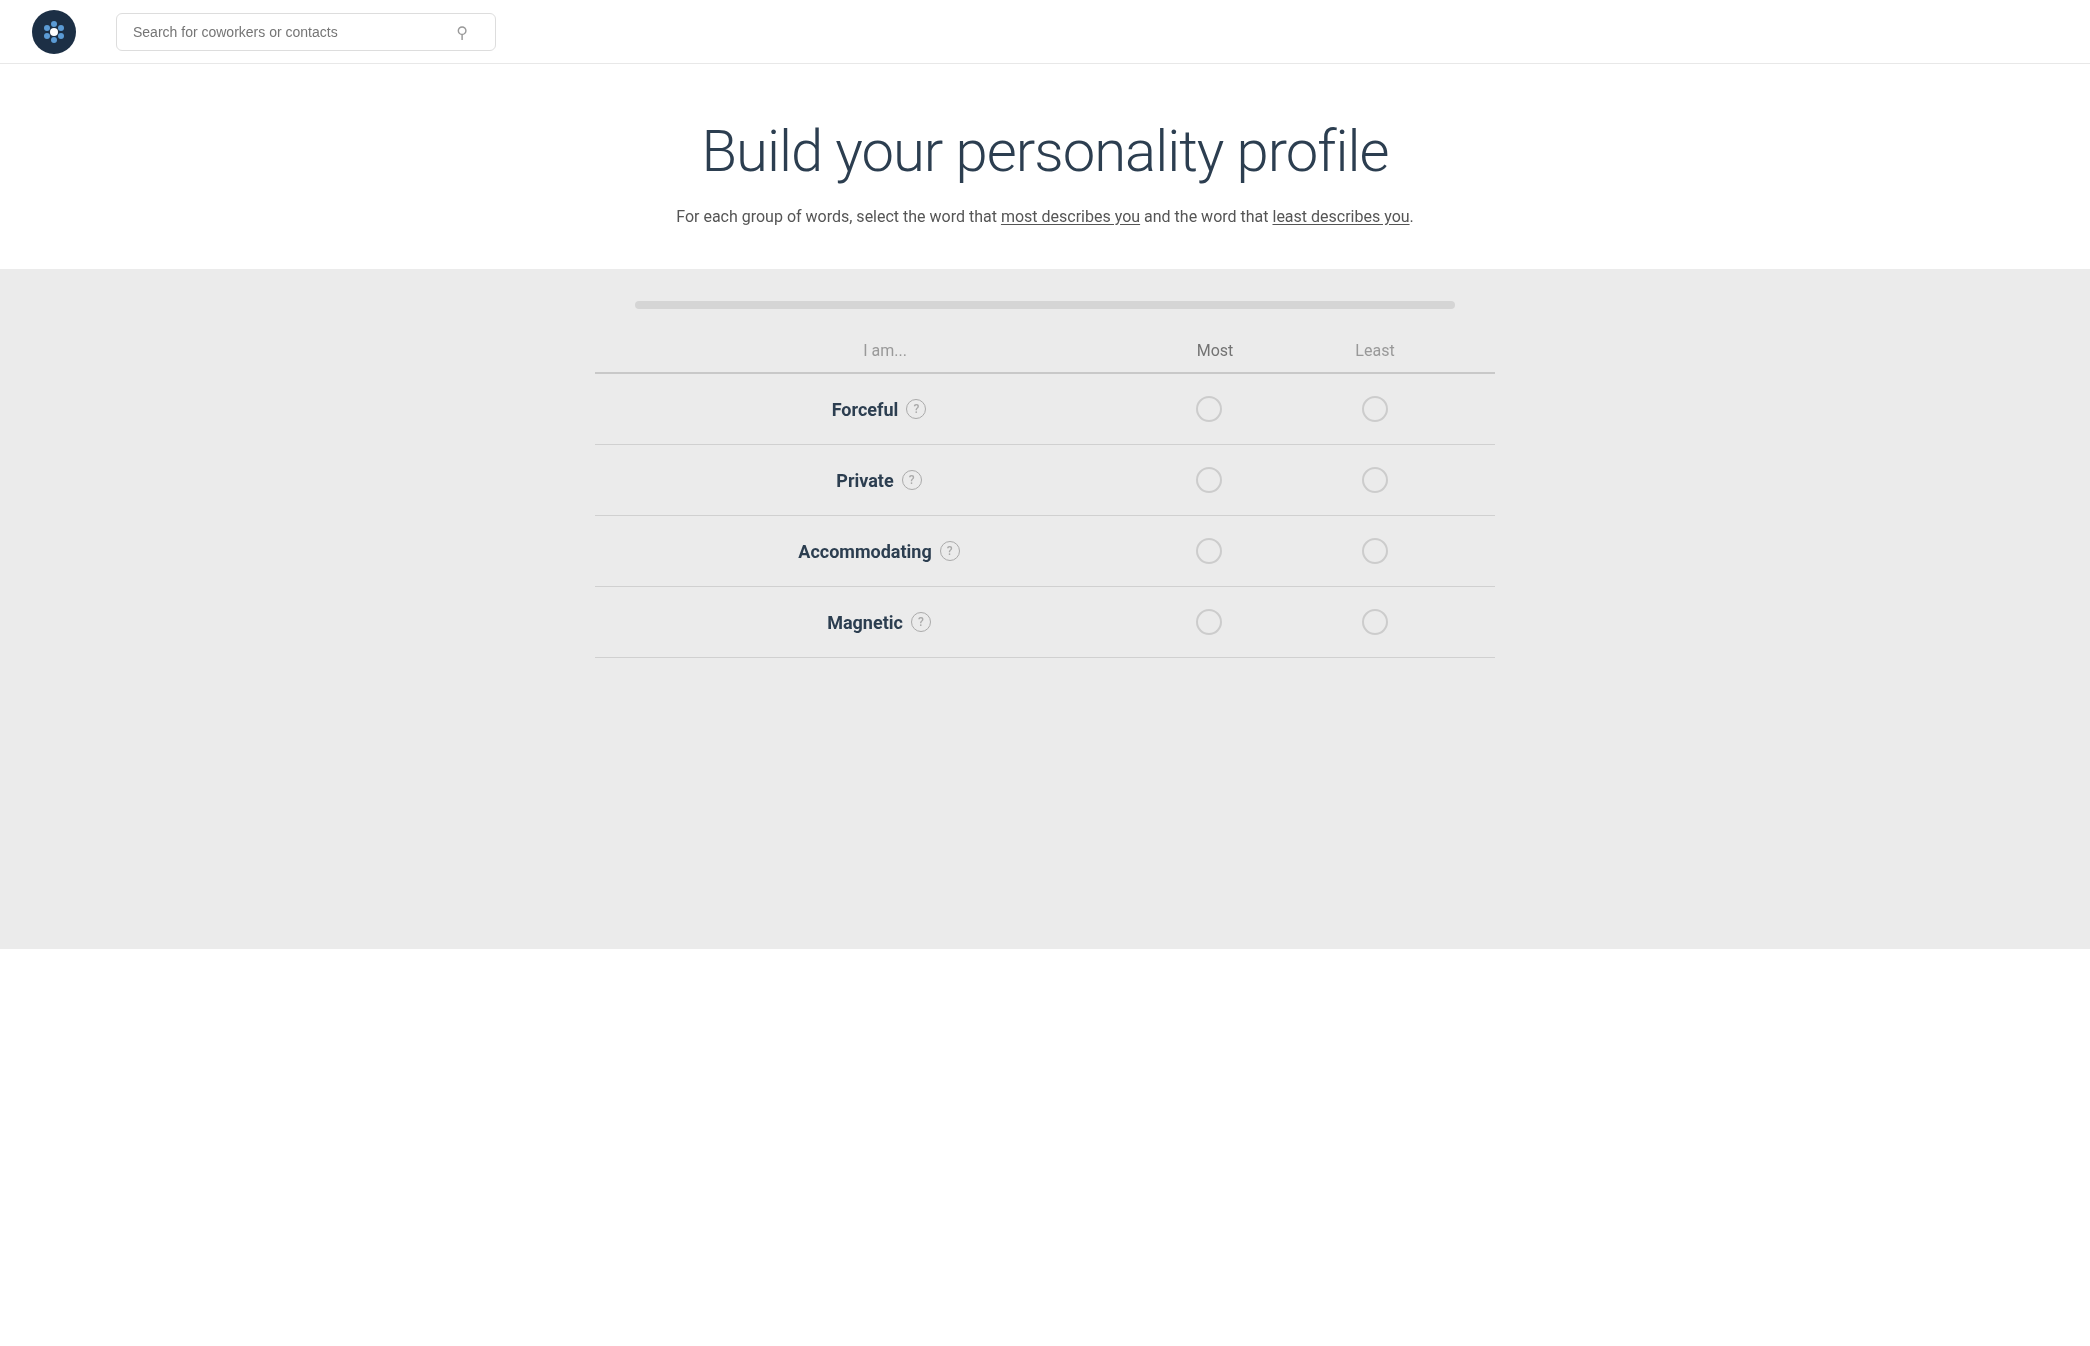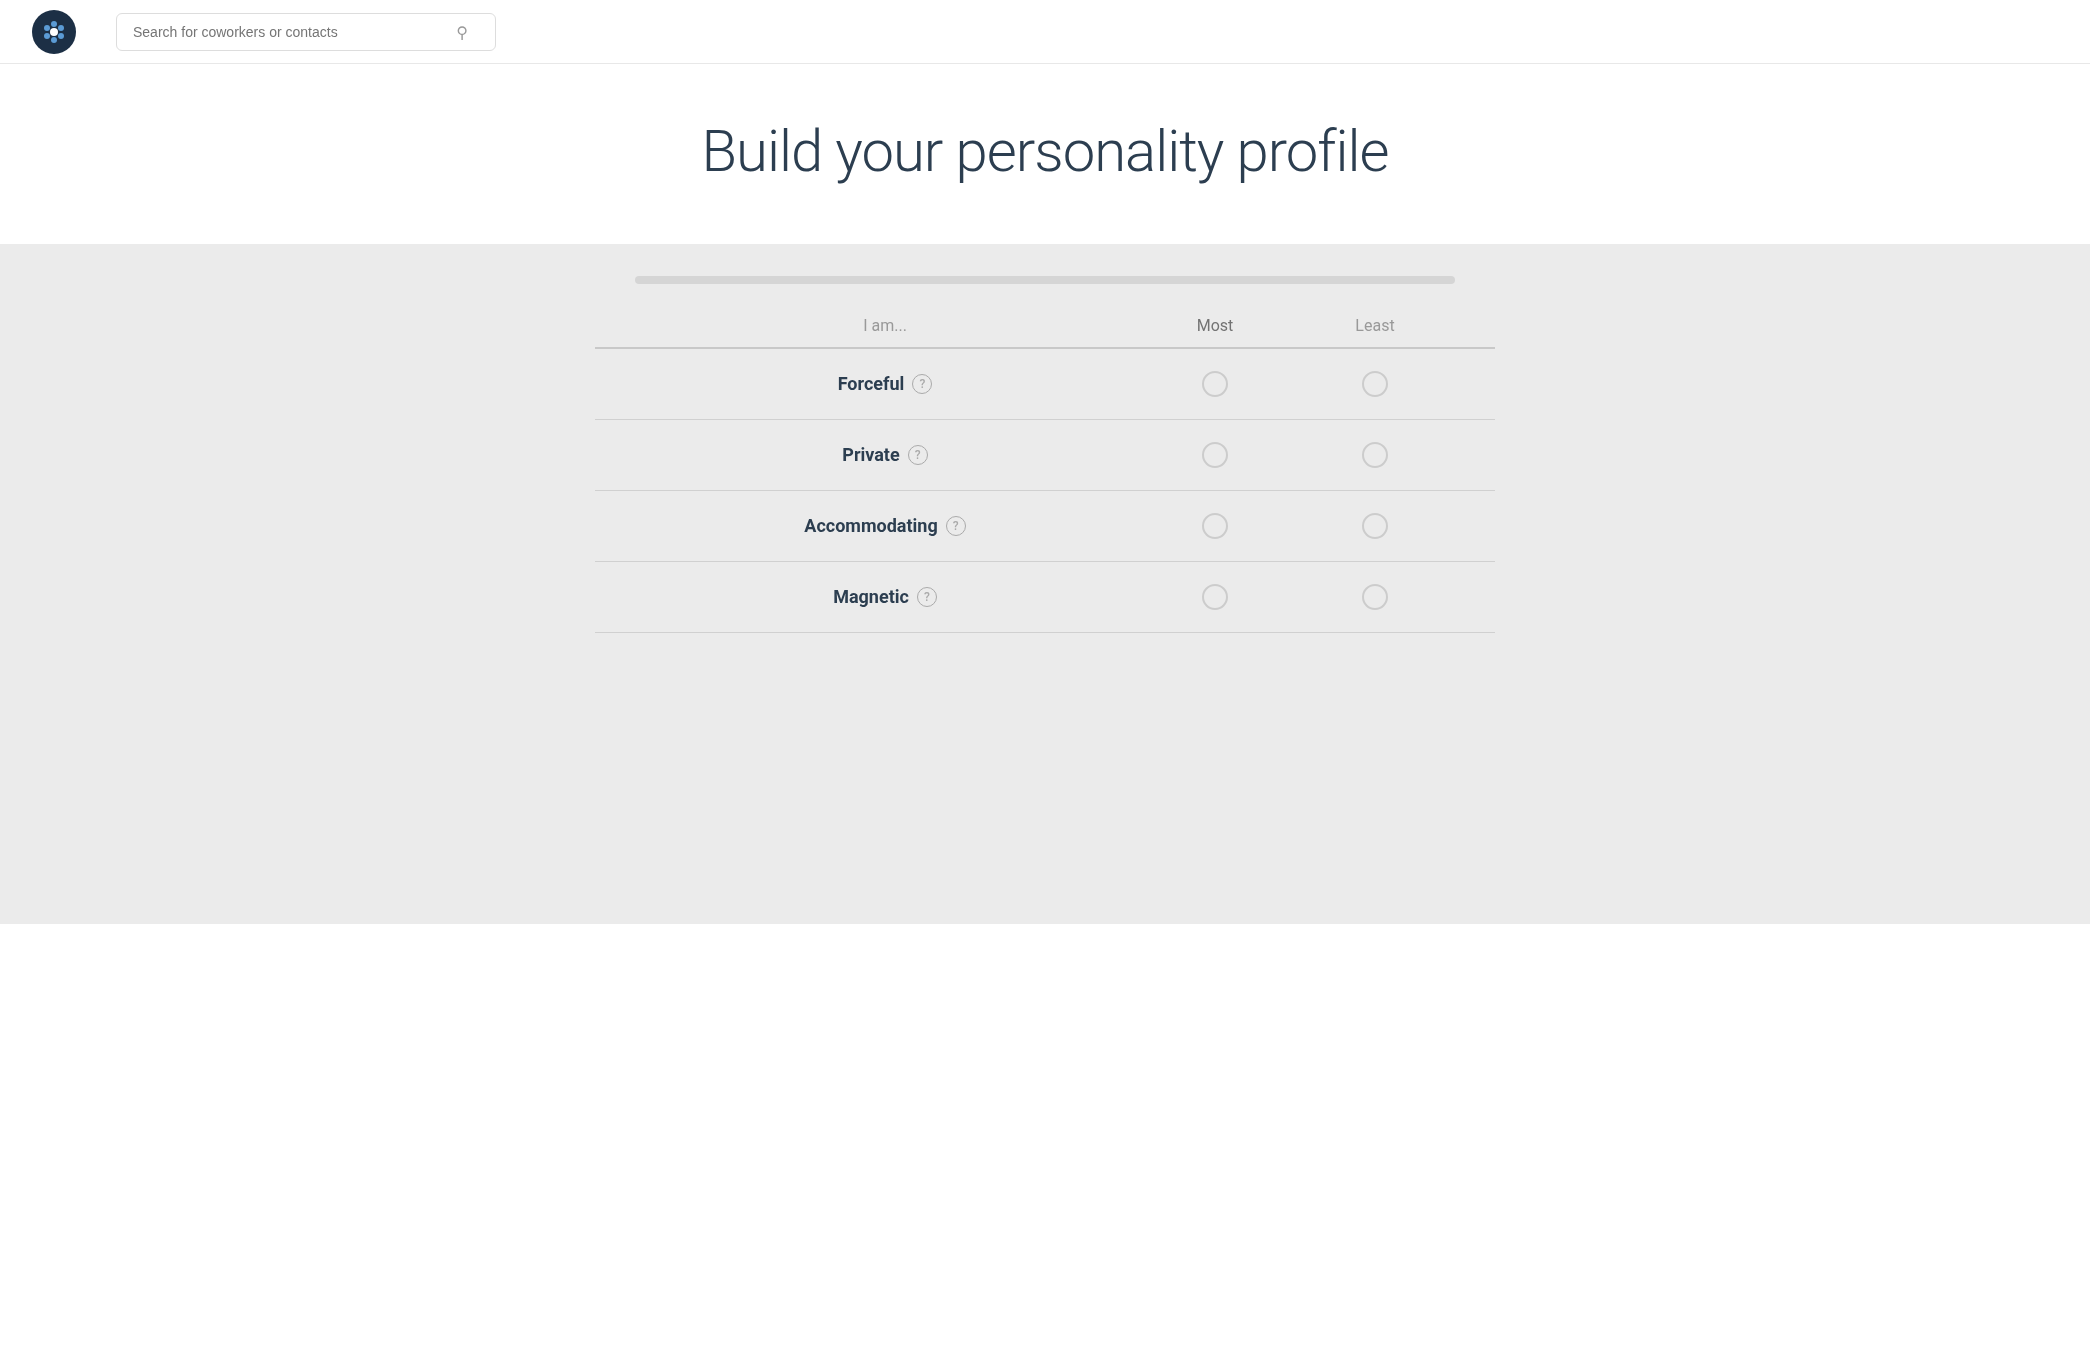--- a/index.html
+++ b/index.html
@@ -190,20 +190,21 @@
       color: #999;
       font-weight: 400;
     }
 
     .question-row {
       display: flex;
       align-items: center;
       padding: 22px 40px;
       border-bottom: 1px solid #d0d0d0;
       background: transparent;
+      gap: 6px;
     }
 
     .question-word {
       flex: 1;
       text-align: center;
       font-size: 18px;
       font-weight: 700;
       color: #2c3e50;
       display: flex;
       align-items: center;
@@ -283,20 +284,23 @@
 
   <div class="search-wrap">
     <input type="text" class="search-input" placeholder="Search for coworkers or contacts" style="">
     <span class="search-icon">⚲</span>
   </div>
 
 </nav>
 
 <div class="hero">
   <h1 class="hero-title">Build your personality profile</h1>
+  <p class="hero-subtitle">
+    <span>For each group of words, select the word that </span><u>most describes you</u><span> and the word that </span><u>least describes you</u><span>.</span>
+  </p>
 </div>
 
 <div class="content-area">
 
   <div class="progress-section">
     <div class="progress-bar-bg">
       <div class="progress-bar-fill"></div>
     </div>
   </div>
 

